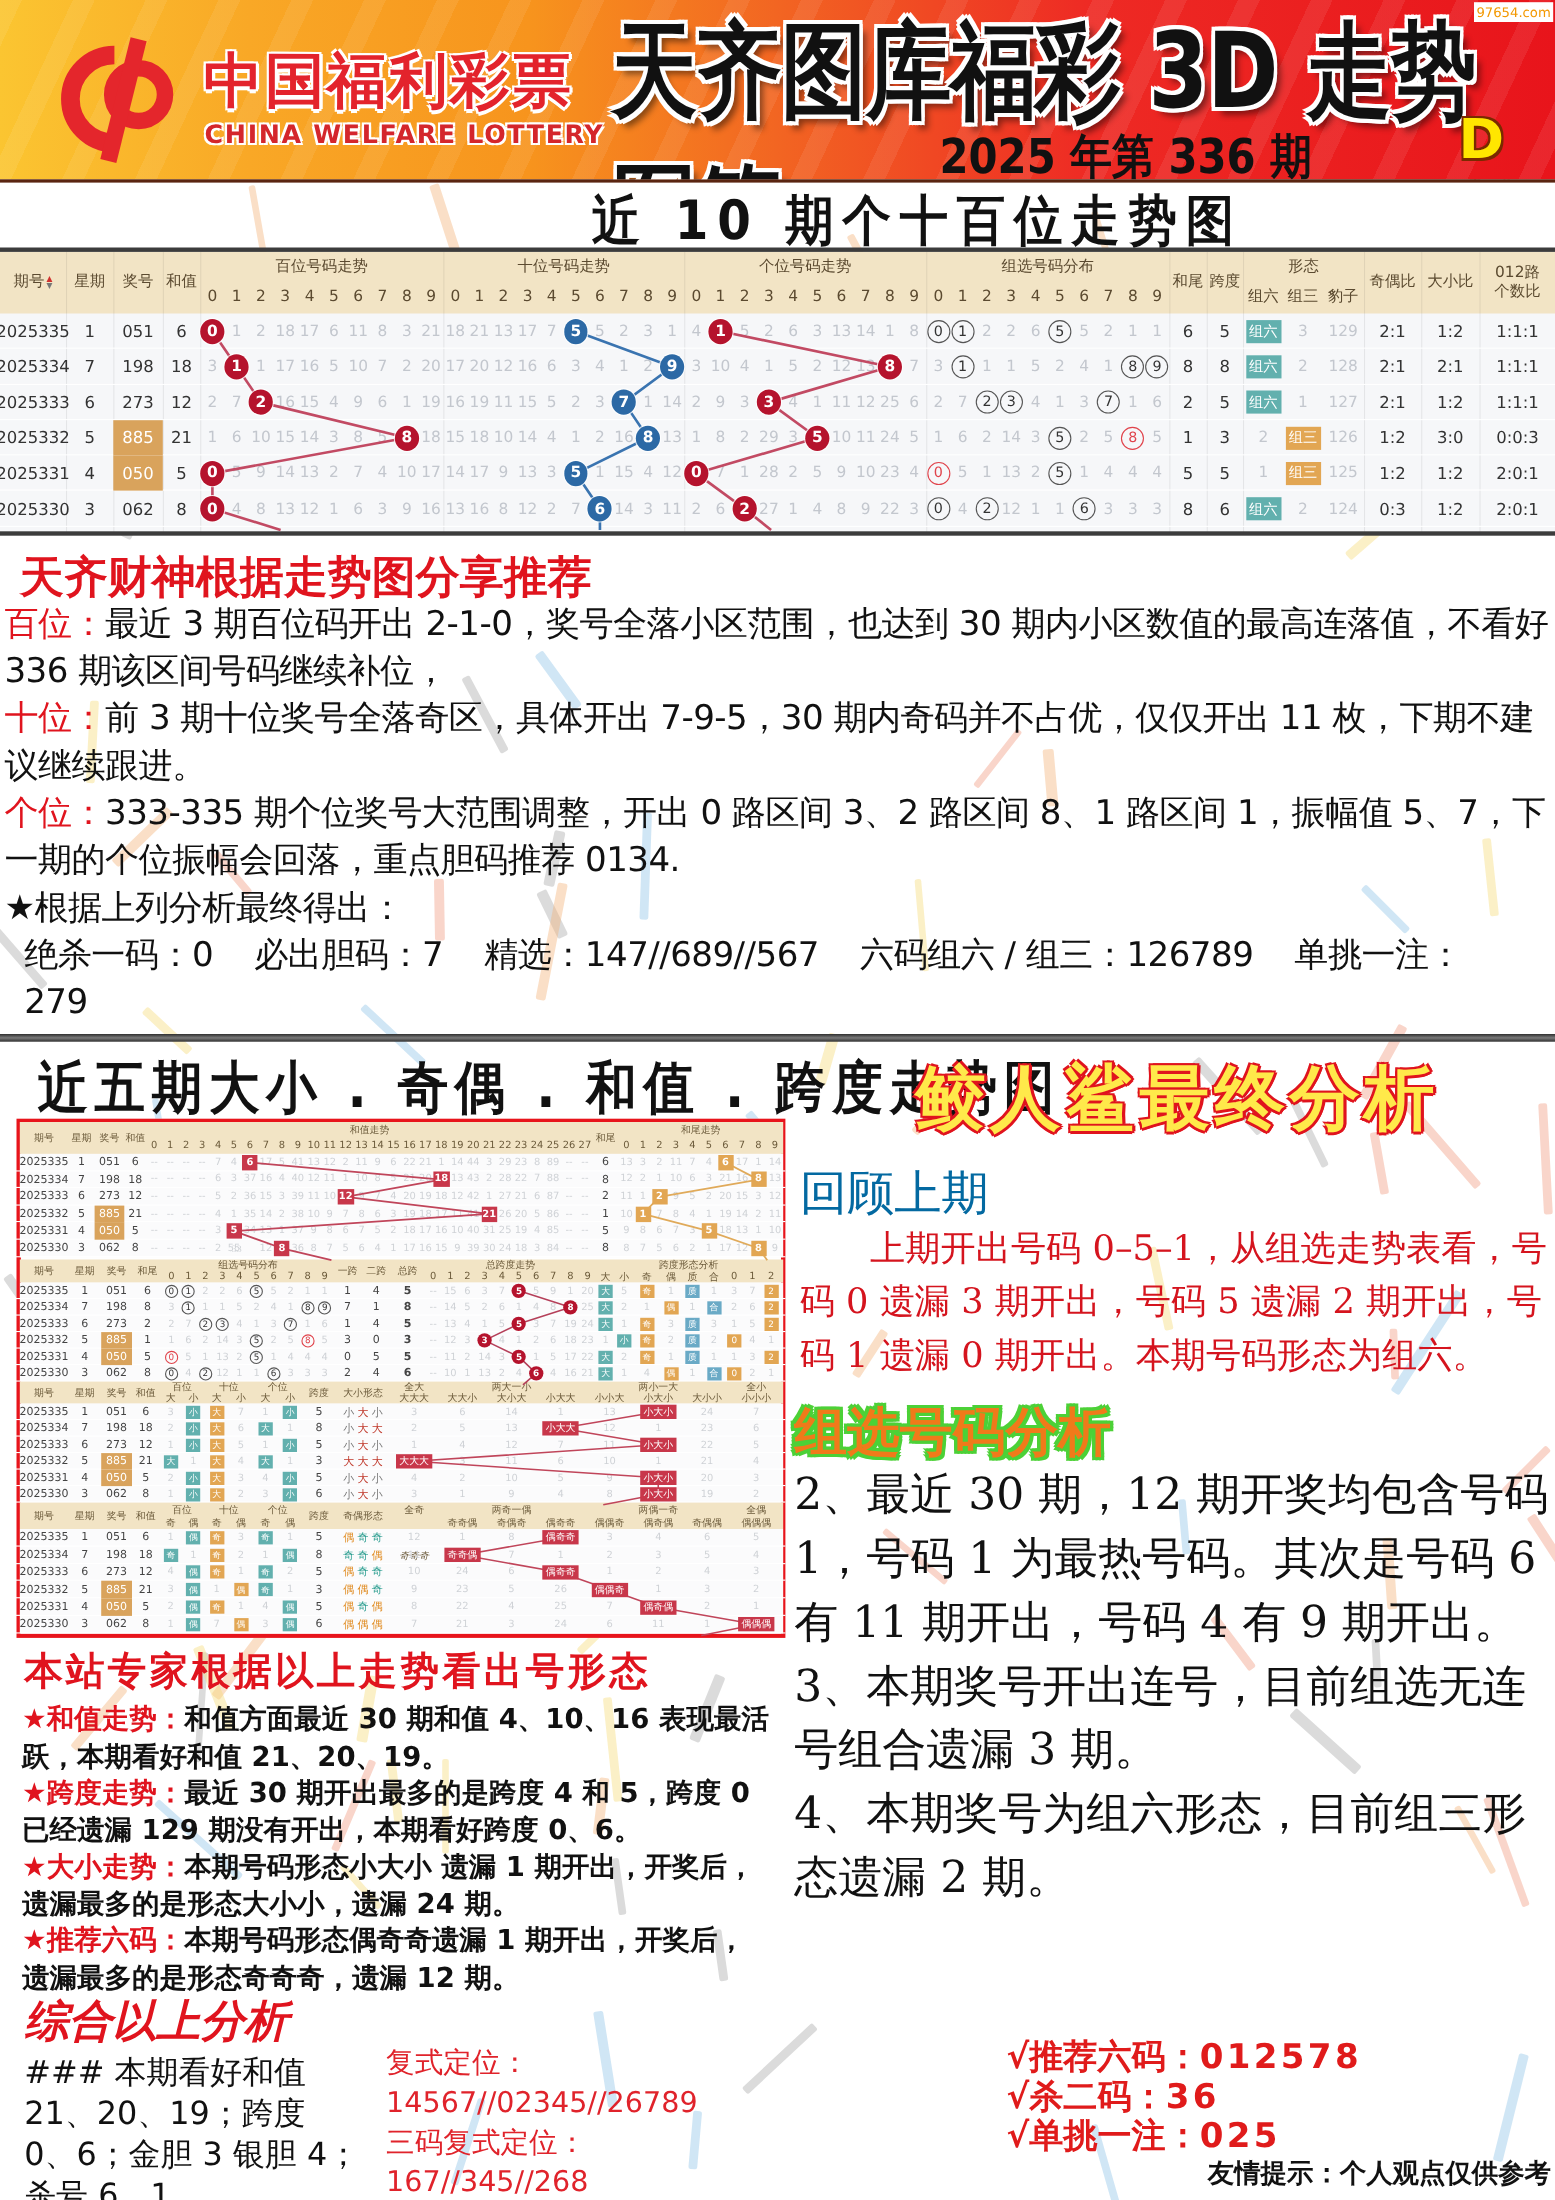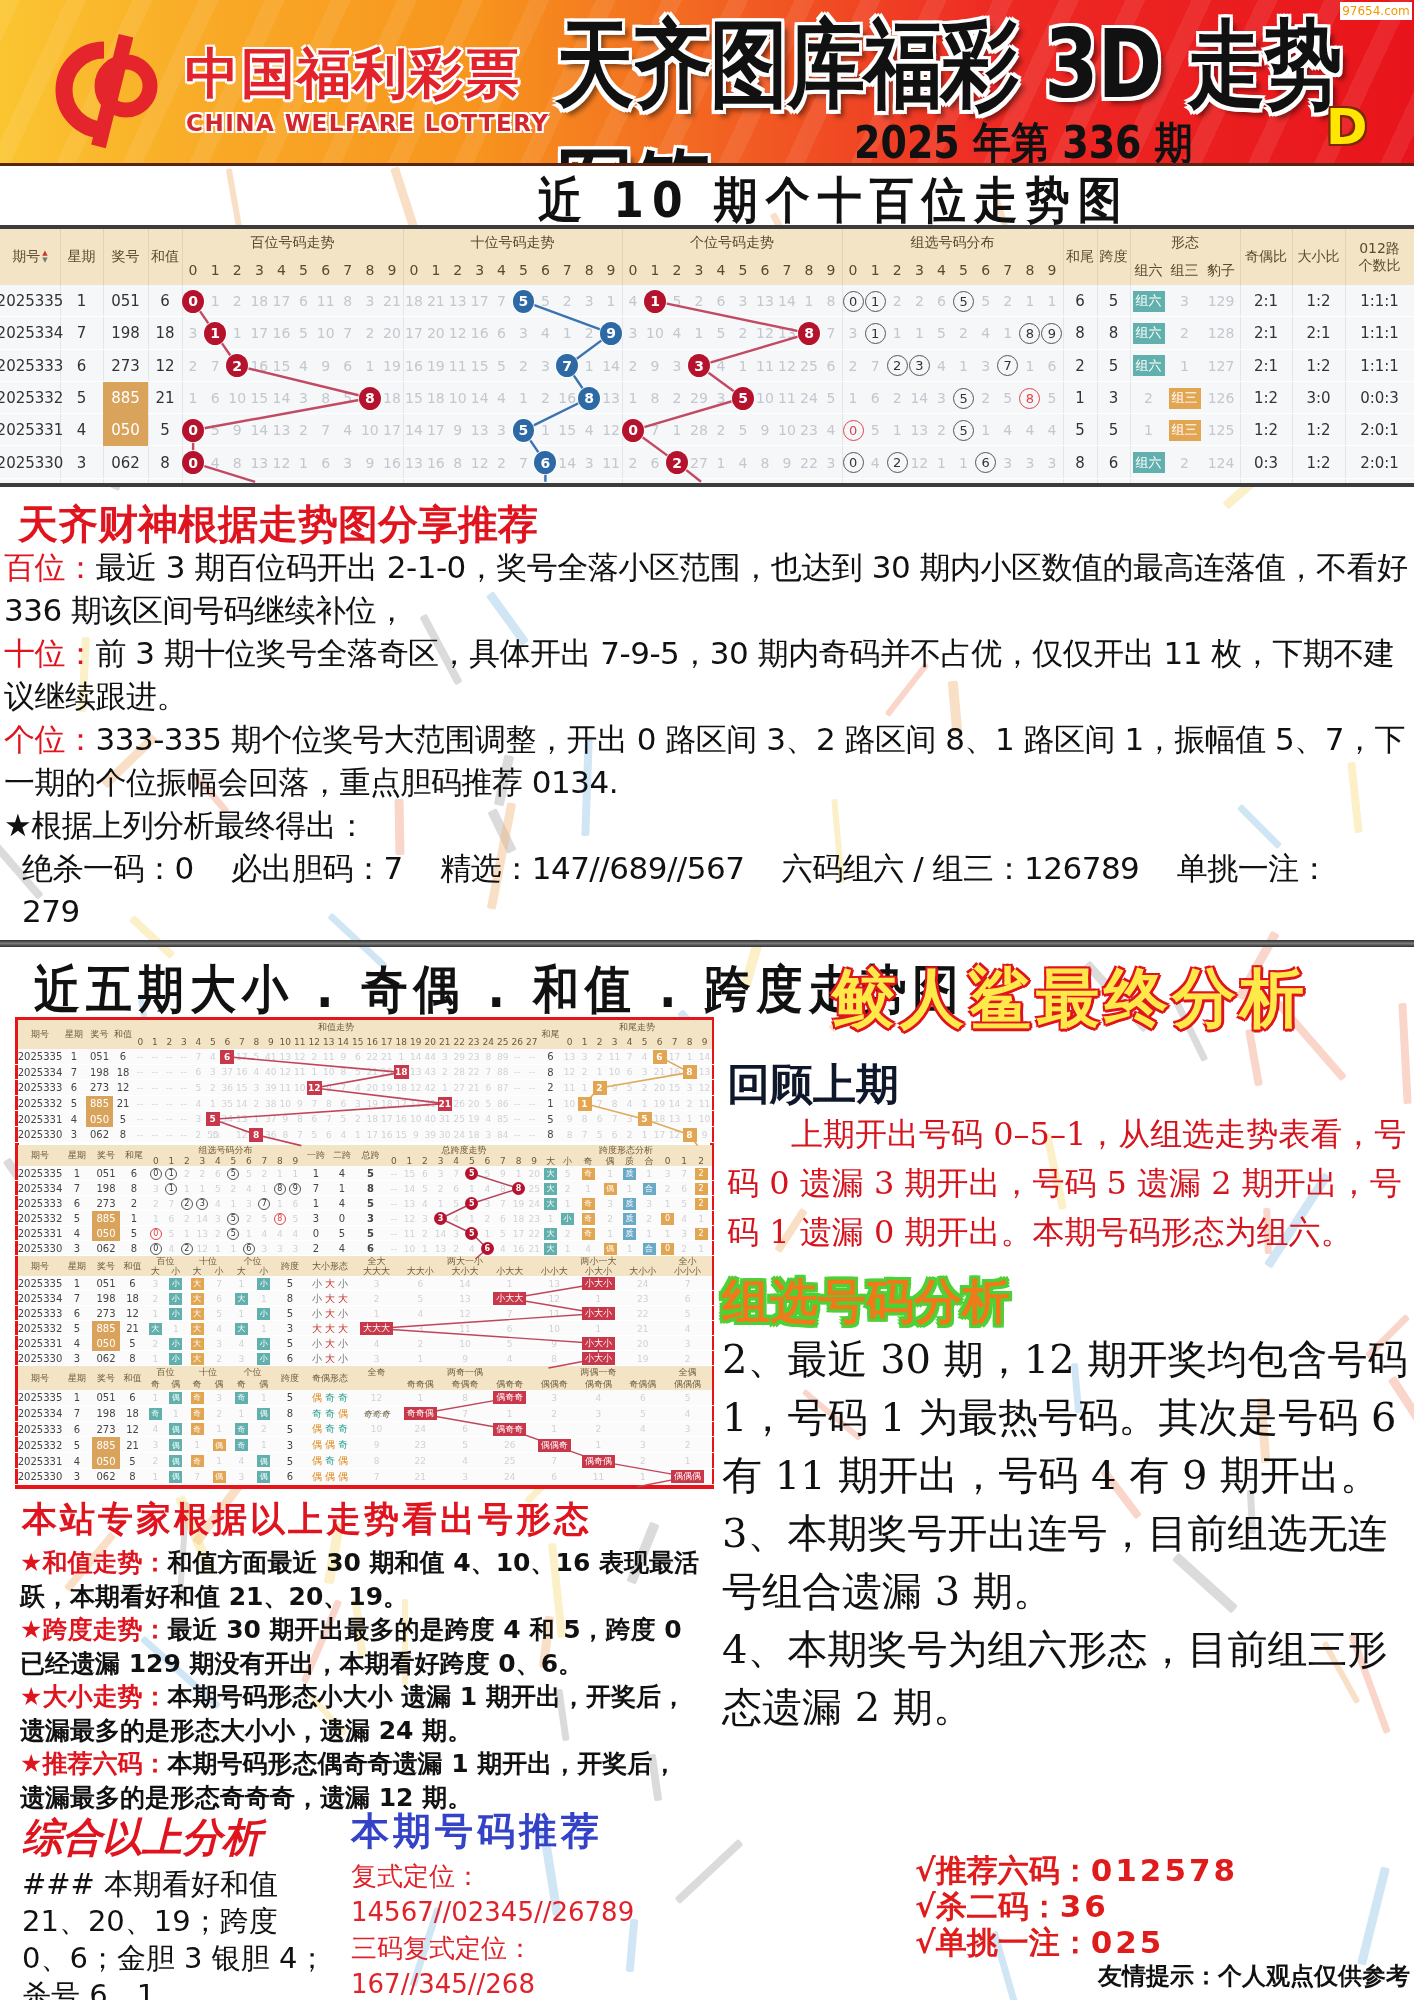--- a/index.html
+++ b/index.html
@@ -65,21 +65,21 @@
 #bottom-title{position:absolute;left:34px;top:955px;font-size:46px;font-weight:bold;color:#111;letter-spacing:6px;transform:scaleY(1.12);transform-origin:top left}
 #expert-title{position:absolute;left:22px;top:1496px;font-size:35px;font-weight:bold;color:#e0141e;letter-spacing:3px}
 #expert-body{position:absolute;left:20px;top:1546px;width:682px;font-size:25px;line-height:33.5px;font-weight:bold;color:#111}
 #expert-body .lbl{color:#e0141e}
 #summary-title{position:absolute;left:22px;top:1810px;font-size:40px;font-weight:bold;color:#e0141e;font-family:"DejaVu Serif","Liberation Serif",serif;font-style:italic}
 #summary-text{position:absolute;left:22px;top:1866px;width:308px;font-size:29px;line-height:37px;color:#111}
 #picks-title{position:absolute;left:351px;top:1806px;font-size:38px;font-weight:bold;color:#3342c7;font-family:"DejaVu Serif","Liberation Serif",serif;letter-spacing:4px}
 #picks-list{position:absolute;left:351px;top:1858px;width:360px;font-size:26px;line-height:36px;color:#e0232b}
 #ana-title{position:absolute;left:832px;top:955px;font-size:64px;font-weight:bold;color:#ffe94a;font-family:"DejaVu Serif","Liberation Serif",serif;letter-spacing:4px;
  text-shadow:-2px -2px 0 #e0141e,2px -2px 0 #e0141e,-2px 2px 0 #e0141e,2px 2px 0 #e0141e,0 3px 0 #e0141e,3px 0 0 #e0141e}
-#review-title{position:absolute;left:727px;top:1056px;font-size:43px;font-weight:bold;color:#0f172a}
+#review-title{position:absolute;left:727px;top:1056px;font-size:43px;font-weight:normal;color:#0369a1}
 #review-text{position:absolute;left:727px;top:1110px;width:684px;font-size:32px;line-height:49px;color:#d5141e;font-family:"DejaVu Serif","Liberation Serif",serif;text-indent:2em}
 #group-title{position:absolute;left:722px;top:1270px;font-size:48px;font-weight:bold;color:#f07a1a;
  text-shadow:-3px -3px 0 #4cd137,3px -3px 0 #4cd137,-3px 3px 0 #4cd137,3px 3px 0 #4cd137,0 3px 0 #4cd137,3px 0 0 #4cd137,-3px 0 0 #4cd137,0 -3px 0 #4cd137}
 #group-points{position:absolute;left:722px;top:1330px;width:690px;font-size:40px;line-height:58px;color:#111;font-family:"DejaVu Serif","Liberation Serif",serif}
 #final-picks{position:absolute;left:915px;top:1852px;font-size:31px;line-height:36px;font-weight:bold;color:#e01b1b}
 #final-picks .v{letter-spacing:3px}
 #disclaimer{position:absolute;left:1098px;top:1960px;font-size:24px;font-weight:bold;color:#111}
 </style>
 </head>
 <body>
@@ -1902,21 +1902,20 @@
   <div id="expert-body">
     <p><span class="lbl">★和值走势：</span><span>和值方面最近 30 期和值 4、10、16 表现最活跃，本期看好和值 21、20、19。</span></p>
     <p><span class="lbl">★跨度走势：</span><span>最近 30 期开出最多的是跨度 4 和 5，跨度 0 已经遗漏 129 期没有开出，本期看好跨度 0、6。</span></p>
     <p><span class="lbl">★大小走势：</span><span>本期号码形态小大小 遗漏 1 期开出，开奖后，遗漏最多的是形态大小小，遗漏 24 期。</span></p>
     <p><span class="lbl">★推荐六码：</span><span>本期号码形态偶奇奇遗漏 1 期开出，开奖后，遗漏最多的是形态奇奇奇，遗漏 12 期。</span></p>
   </div>
 
   <div id="summary-title">综合以上分析</div>
   <div id="summary-text">### 本期看好和值 21、20、19；跨度 0、6；金胆 3 银胆 4；杀号 6、1。</div>
 
-  <div id="picks-title">本期号码推荐</div>
   <div id="picks-list">
     <p>复式定位：14567//02345//26789</p>
     <p>三码复式定位：167//345//268</p>
 
   </div>
 
   <div id="ana-title">鲛人鲨最终分析</div>
   <div id="review-title">回顾上期</div>
   <div id="review-text">上期开出号码 0–5–1，从组选走势表看，号码 0 遗漏 3 期开出，号码 5 遗漏 2 期开出，号码 1 遗漏 0 期开出。本期号码形态为组六。</div>
   <div id="group-title">组选号码分析</div>

